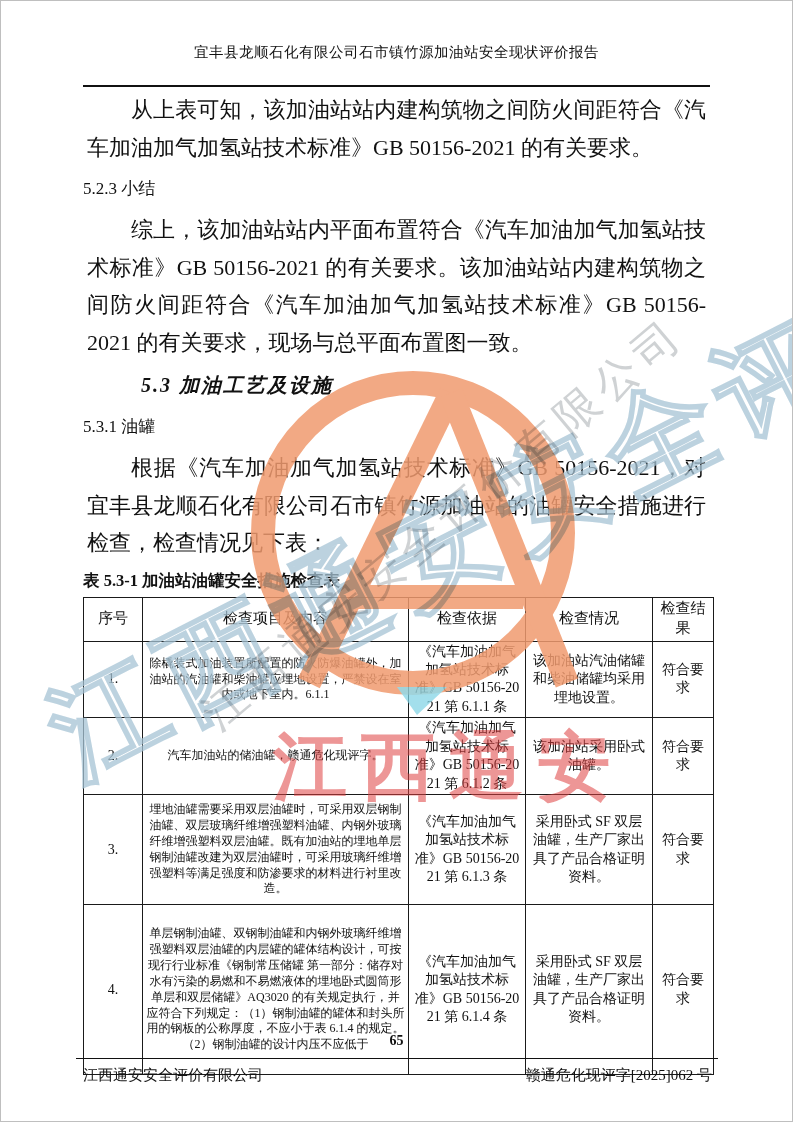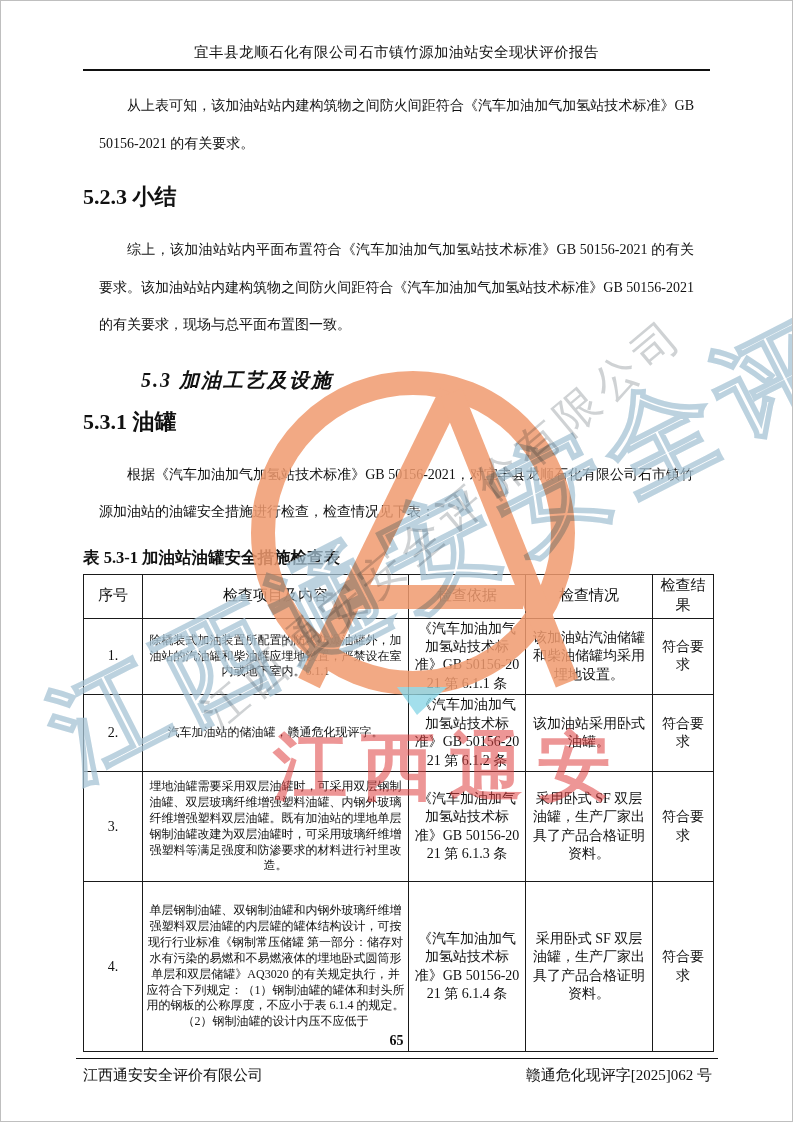--- a/index.html
+++ b/index.html
@@ -13,36 +13,36 @@
     overflow:hidden;
     font-family:"Liberation Serif","DejaVu Serif",serif;
     color:#111;
   }
   .content{position:relative;z-index:1;padding:42px 82px 0 82px;}
 
   .doc-header{
     text-align:center;
     font-size:14.5px;
     letter-spacing:.5px;
-    padding-bottom:7px;
+    padding-bottom:23px;
     border-bottom:2.5px solid #111;
   }
 
   p.body{
-    margin:16px;
-    font-size:14px;
+    margin:4px;
+    font-size:22px;
     line-height:37.5px;
     text-indent:2em;
     text-align:justify;
   }
   .p1{margin-top:13px;}
   .h3{
     margin:3px 0 0 0;
-    font-size:22px;
-    font-weight:bold;
+    font-size:17px;
+    font-weight:normal;
     line-height:37px;
   }
   .h2-kai{
     margin:4px 0 0 58px;
     font-size:20px;
     font-weight:bold;
     font-style:italic;
     line-height:40px;
     letter-spacing:2px;
   }

